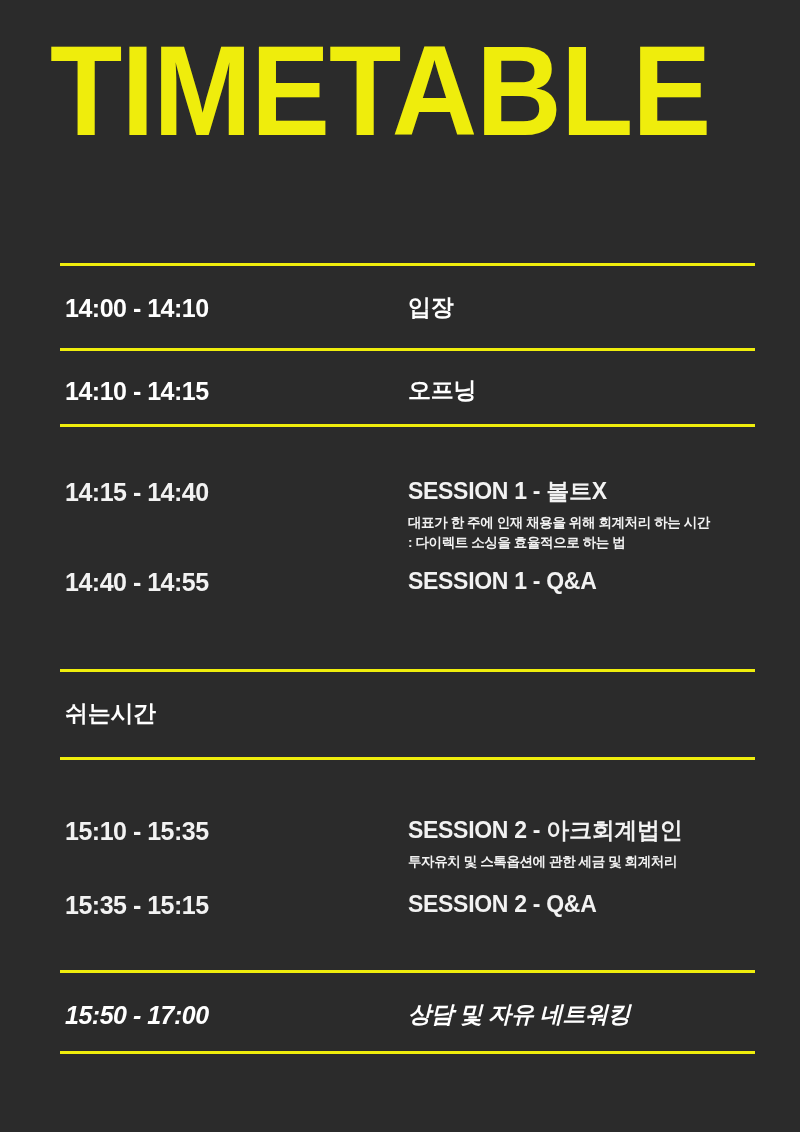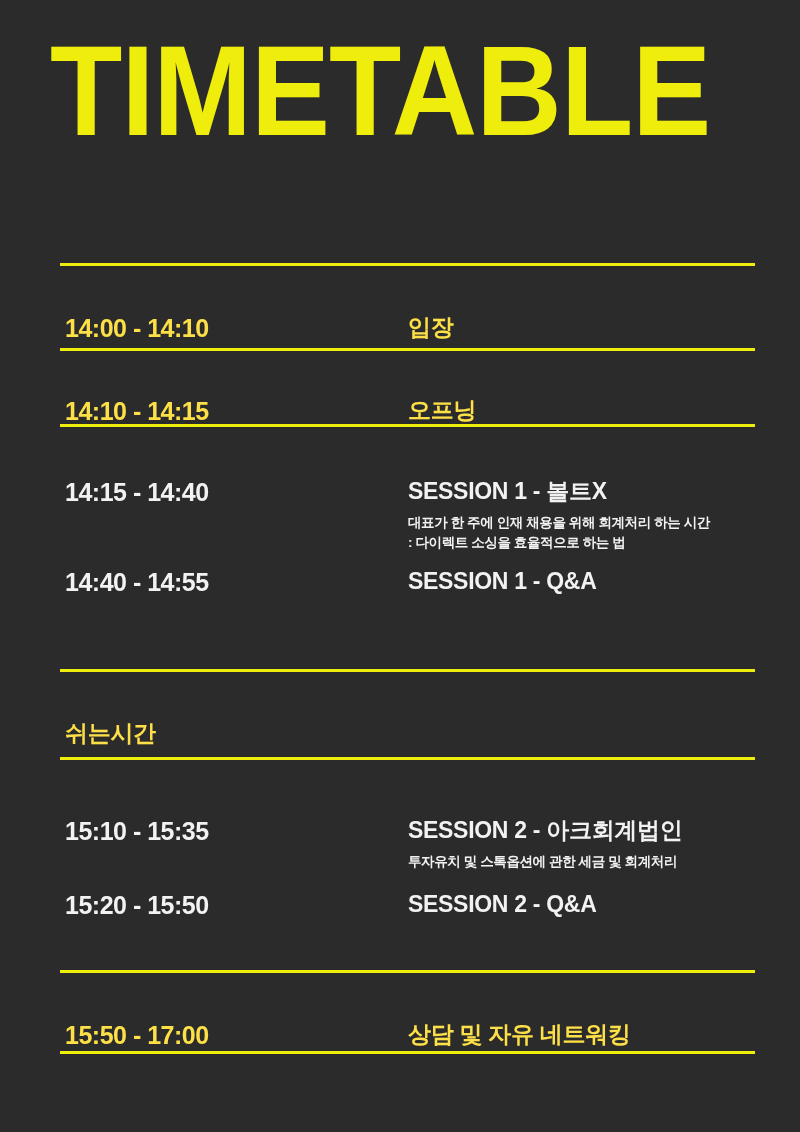--- a/index.html
+++ b/index.html
@@ -89,34 +89,34 @@
     font-weight: bold;
     font-size: 13.5px;
     line-height: 20px;
     letter-spacing: -0.4px;
     margin-top: 8px;
   }
   .row .desc .sub div { white-space: nowrap; }
 
   
   .row.accent .time,
-  .row.accent .desc .label { color: #fde047; margin-top: 20px; }
+  .row.accent .desc .label { color: #ffffff; }
   .row.plain .time,
   .row.plain .desc .label,
   .row.plain .desc .sub { color: #f2f2f2; }
 
   
   .row.r-entry   { padding: 27px 0 0 5px; height: 82px; }
   .row.r-opening { padding: 25px 0 0 5px; height: 73px; }
   .row.r-s1      { padding: 50px 0 0 5px; height: 132px; }
   .row.r-s1qa    { padding: 8px 0 0 5px;  height: 110px; }
   .row.r-break   { padding: 27px 0 0 5px; height: 85px; }
   .row.r-s2      { padding: 56px 0 0 5px; height: 122px; }
   .row.r-s2qa    { padding: 8px 0 0 5px;  height: 88px; }
-  .row.r-net     { padding: 27px 0 0 5px; height: 78px; }
+  .row.r-net     { padding: 27px 0 0 5px; height: 78px; font-style: italic; }
 </style>
 </head>
 <body>
 
 <div class="poster">
 
   <div class="title-wrap">
     <h1 class="poster-title">TIMETABLE</h1>
   </div>
 
@@ -174,21 +174,21 @@
       <div class="time">15:10  - 15:35</div>
       <div class="desc">
         <div class="label">SESSION 2 - 아크회계법인</div>
         <div class="sub">
           <div>투자유치 및 스톡옵션에 관한 세금 및 회계처리</div>
         </div>
       </div>
     </div>
 
     <div class="row plain r-s2qa">
-      <div class="time">15:20 - 15:50</div>
+      <div class="time">15:35 - 15:15</div>
       <div class="desc">
         <div class="label">SESSION 2 - Q&amp;A</div>
       </div>
     </div>
 
     <div class="rule"></div>
 
     <div class="row accent r-net">
       <div class="time">15:50 - 17:00</div>
       <div class="desc">

